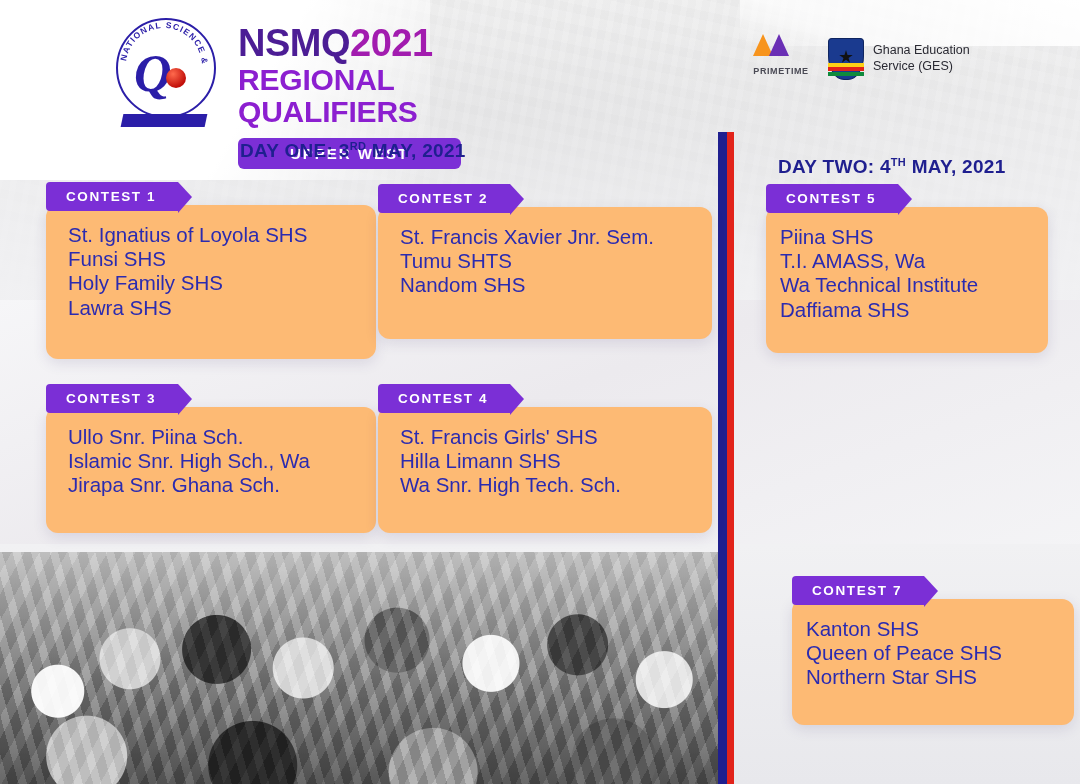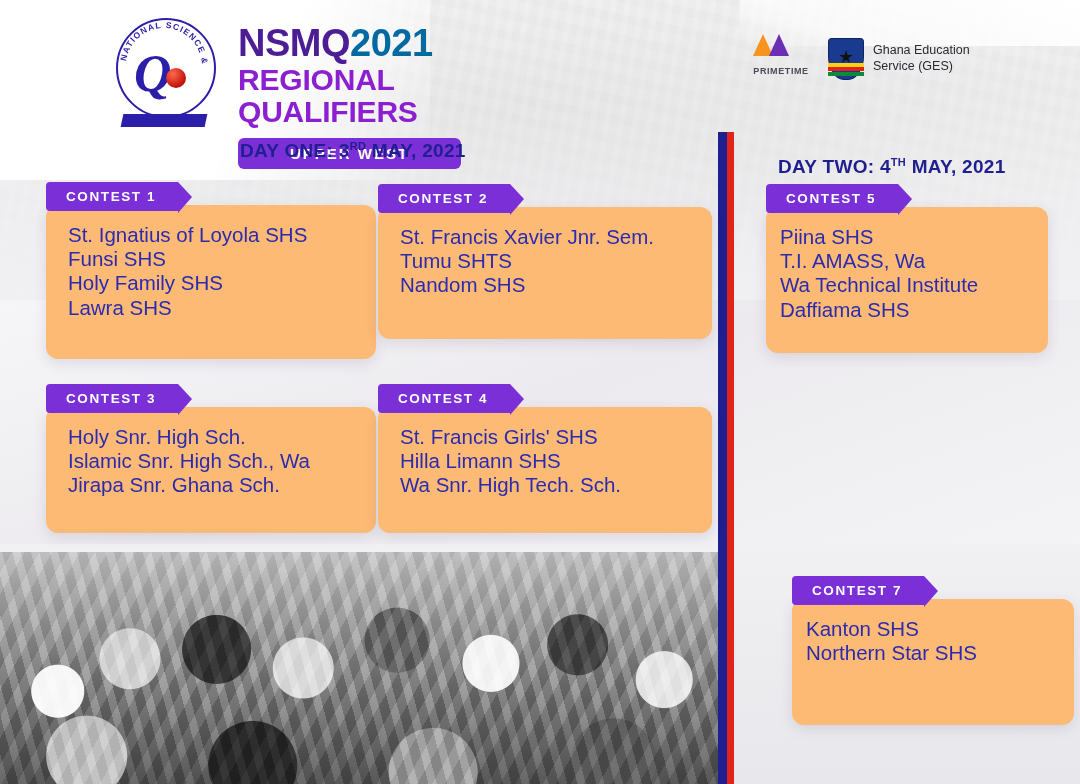--- a/index.html
+++ b/index.html
@@ -103,21 +103,21 @@
     background:radial-gradient(circle at 35% 30%, #ff6a4d, #c2100a 70%);
   }
   .logo .bar{
     position:absolute;left:18px;top:96px;width:84px;height:13px;background:#2b1ea8;
     transform:skewX(-12deg);
   }
 
   .title-block{position:absolute;left:238px;top:24px;width:470px;}
   .t1{font-size:38px;font-weight:700;letter-spacing:-.5px;line-height:1;}
   .t1 .nsmq{color:#4c1d95;}
-  .t1 .yr{color:#0369a1;}
+  .t1 .yr{color:#a21caf;}
   .t2{font-size:30px;font-weight:700;color:#8c1fd0;line-height:1.06;margin-top:2px;letter-spacing:-.2px;}
   .pill{
     margin-top:10px;display:inline-block;background:#7b2fd6;color:#fff;
     font-size:15px;font-weight:700;letter-spacing:2px;
     padding:7px 52px;border-radius:6px;
   }
 
   .primetime{position:absolute;left:745px;top:32px;width:72px;text-align:center;}
   .primetime .mark{position:relative;height:30px;}
   .primetime .mark i{
@@ -281,21 +281,21 @@
         <li>Tumu SHTS</li>
         <li>Nandom SHS</li>
       </ul>
     </div>
   </div>
 
   <div class="card" id="contest-3">
     <div class="tag">CONTEST 3</div>
     <div class="panel">
       <ul>
-        <li>Holy Snr. High Sch.</li>
+        <li>Ullo Snr. Piina Sch.</li>
         <li>Islamic Snr. High Sch., Wa</li>
         <li>Jirapa Snr. Ghana Sch.</li>
       </ul>
     </div>
   </div>
 
   <div class="card" id="contest-4">
     <div class="tag">CONTEST 4</div>
     <div class="panel">
       <ul>
@@ -317,18 +317,19 @@
       </ul>
     </div>
   </div>
 
 
   <div class="card" id="contest-7">
     <div class="tag">CONTEST 7</div>
     <div class="panel">
       <ul>
         <li>Kanton SHS</li>
+        <li>Queen of Peace SHS</li>
         <li>Northern Star SHS</li>
       </ul>
     </div>
   </div>
 
 </div>
 
 </body></html>

